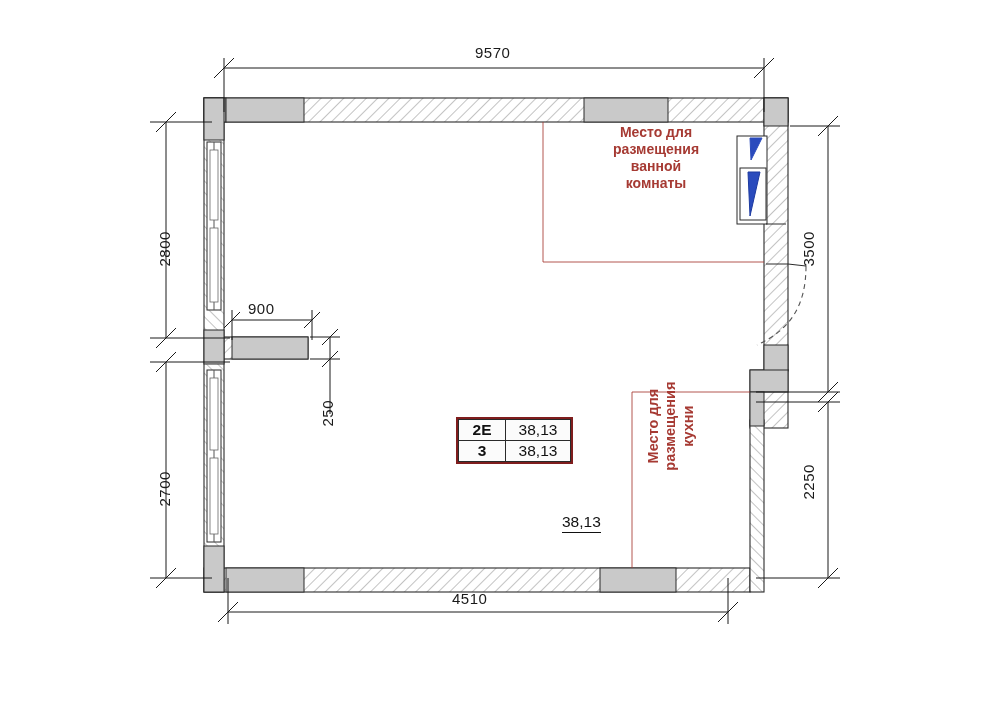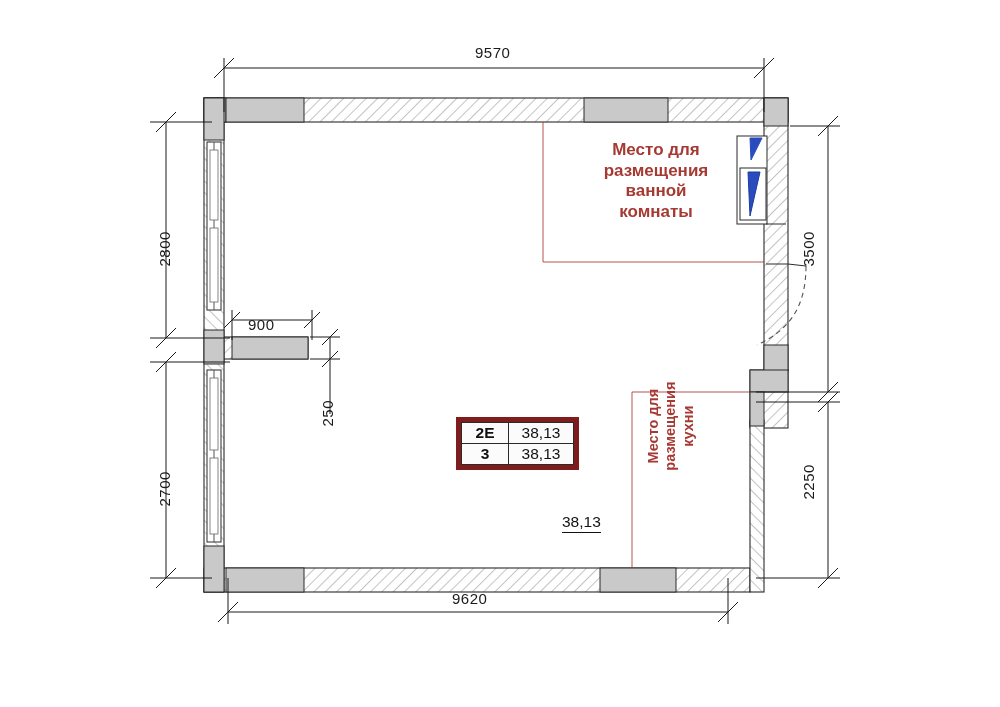--- a/index.html
+++ b/index.html
@@ -24,23 +24,23 @@
     position: absolute;
     color: #a63a33;
     font-family: "Liberation Sans", sans-serif;
     font-weight: bold;
     text-align: center;
     line-height: 1.22;
     white-space: pre-line;
   }
   #lbl-bath {
     left: 556px;
-    top: 140px;
+    top: 124px;
     width: 200px;
-    font-size: 17px;
+    font-size: 14px;
   }
   #lbl-kitchen {
     left: 586px;
     top: 400px;
     width: 170px;
     font-size: 14.5px;
     transform: rotate(-90deg);
     transform-origin: 50% 50%;
     line-height: 1.2;
   }
@@ -53,21 +53,21 @@
     white-space: nowrap;
   }
   .dim.vert {
     transform: rotate(-90deg);
     transform-origin: 50% 50%;
   }
   .areabox {
     position: absolute;
     left: 456px;
     top: 417px;
-    border: 5px solid #7f1d1d;
+    border: 2px solid #7f1d1d;
     background: #fbfbfb;
     font-family: "Liberation Sans", sans-serif;
   }
   .areabox table {
     border-collapse: collapse;
   }
   .areabox td {
     border: 1px solid #2a2a2a;
     font-size: 15.5px;
     font-weight: bold;
@@ -230,29 +230,29 @@
 
       <line x1="330" y1="337" x2="330" y2="414"></line>
       <line x1="310" y1="337" x2="340" y2="337"></line>
       <line x1="310" y1="359" x2="340" y2="359"></line>
       <line x1="322" y1="345" x2="338" y2="329"></line>
       <line x1="322" y1="367" x2="338" y2="351"></line>
     </g>
   </svg>
 
   <div class="dim" style="left:475px; top:44px;">9570</div>
-  <div class="dim" style="left:452px; top:590px;">9620</div>
+  <div class="dim" style="left:452px; top:590px;">4510</div>
 
   <div class="dim vert" style="left:128px; top:222px; width:72px;">2800</div>
   <div class="dim vert" style="left:128px; top:462px; width:72px;">2700</div>
 
   <div class="dim vert" style="left:772px; top:222px; width:72px;">3500</div>
   <div class="dim vert" style="left:772px; top:455px; width:72px;">2250</div>
 
-  <div class="dim" style="left:248px; top:300px;margin-top:16px;">900</div>
+  <div class="dim" style="left:248px; top:300px;">900</div>
   <div class="dim vert" style="left:291px; top:382px; width:72px;">250</div>
 
   <div class="lbl" id="lbl-bath">Место для
 размещения
 ванной
 комнаты</div>
   <div class="lbl" id="lbl-kitchen">Место для
 размещения
 кухни</div>
 

